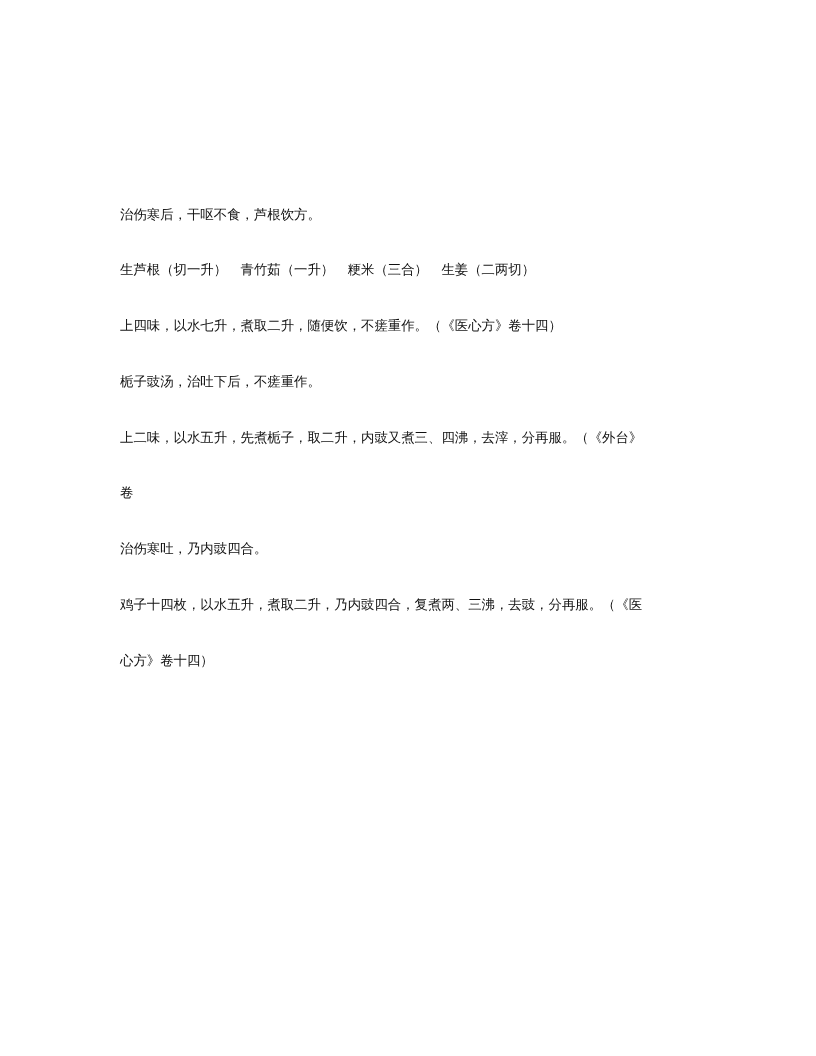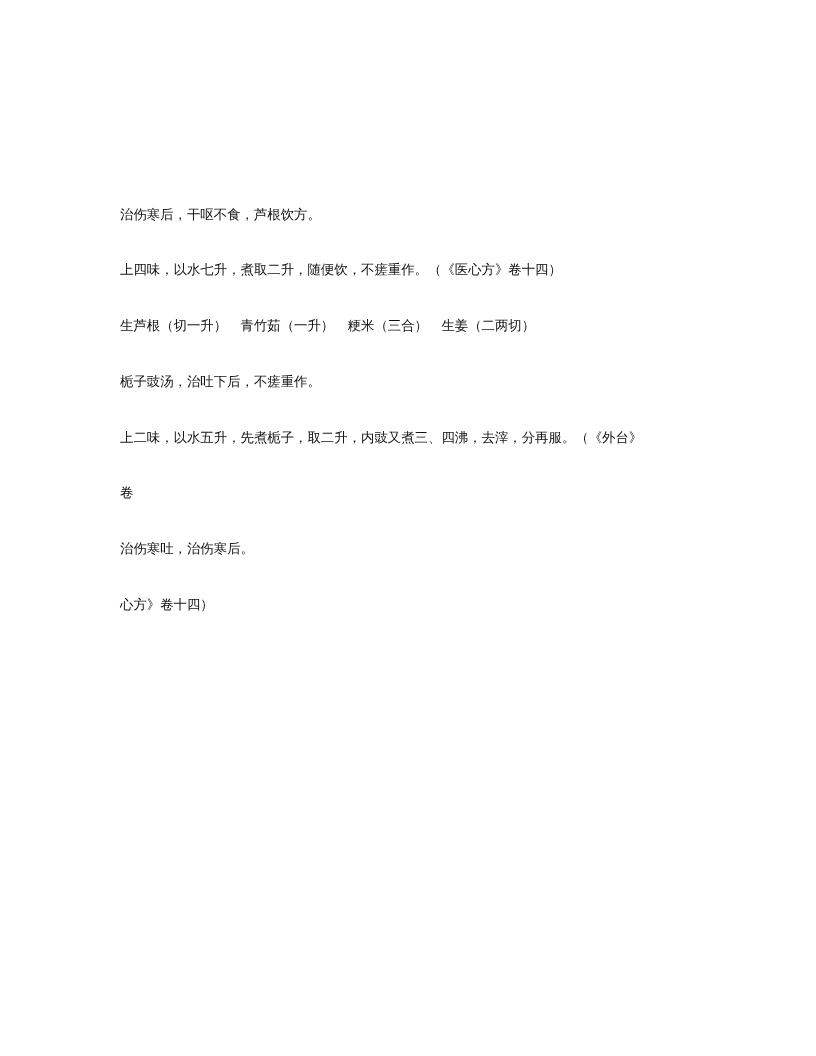--- a/index.html
+++ b/index.html
@@ -14,26 +14,27 @@
   .blank { display: block; height: 18.6px; }
 </style>
 </head>
 <body>
 
 <div class="page">
 
   
   <div>
     <span class="line">治伤寒后，干呕不食，芦根饮方。</span>
+    <span class="line">生芦根（切一升）　青竹茹（一升）　粳米（三合）　生姜（二两切）</span>
     <span class="line">上四味，以水七升，煮取二升，随便饮，不瘥重作。（《医心方》卷十四）</span>
-    <span class="line">生芦根（切一升）　青竹茹（一升）　粳米（三合）　生姜（二两切）</span>
     <span class="line">栀子豉汤，治吐下后，不瘥重作。</span>
     <span class="line">上二味，以水五升，先煮栀子，取二升，内豉又煮三、四沸，去滓，分再服。（《外台》</span>
     <span class="line">卷</span>
-    <span class="line">治伤寒吐，治伤寒后。</span>
+    <span class="line">治伤寒吐，乃内豉四合。</span>
+    <span class="line">鸡子十四枚，以水五升，煮取二升，乃内豉四合，复煮两、三沸，去豉，分再服。（《医</span>
     <span class="line">心方》卷十四）</span>
   </div>
 
   <span class="blank"></span>
   <span class="blank"></span>
   <span class="blank"></span>
 
   
   <div>
     

